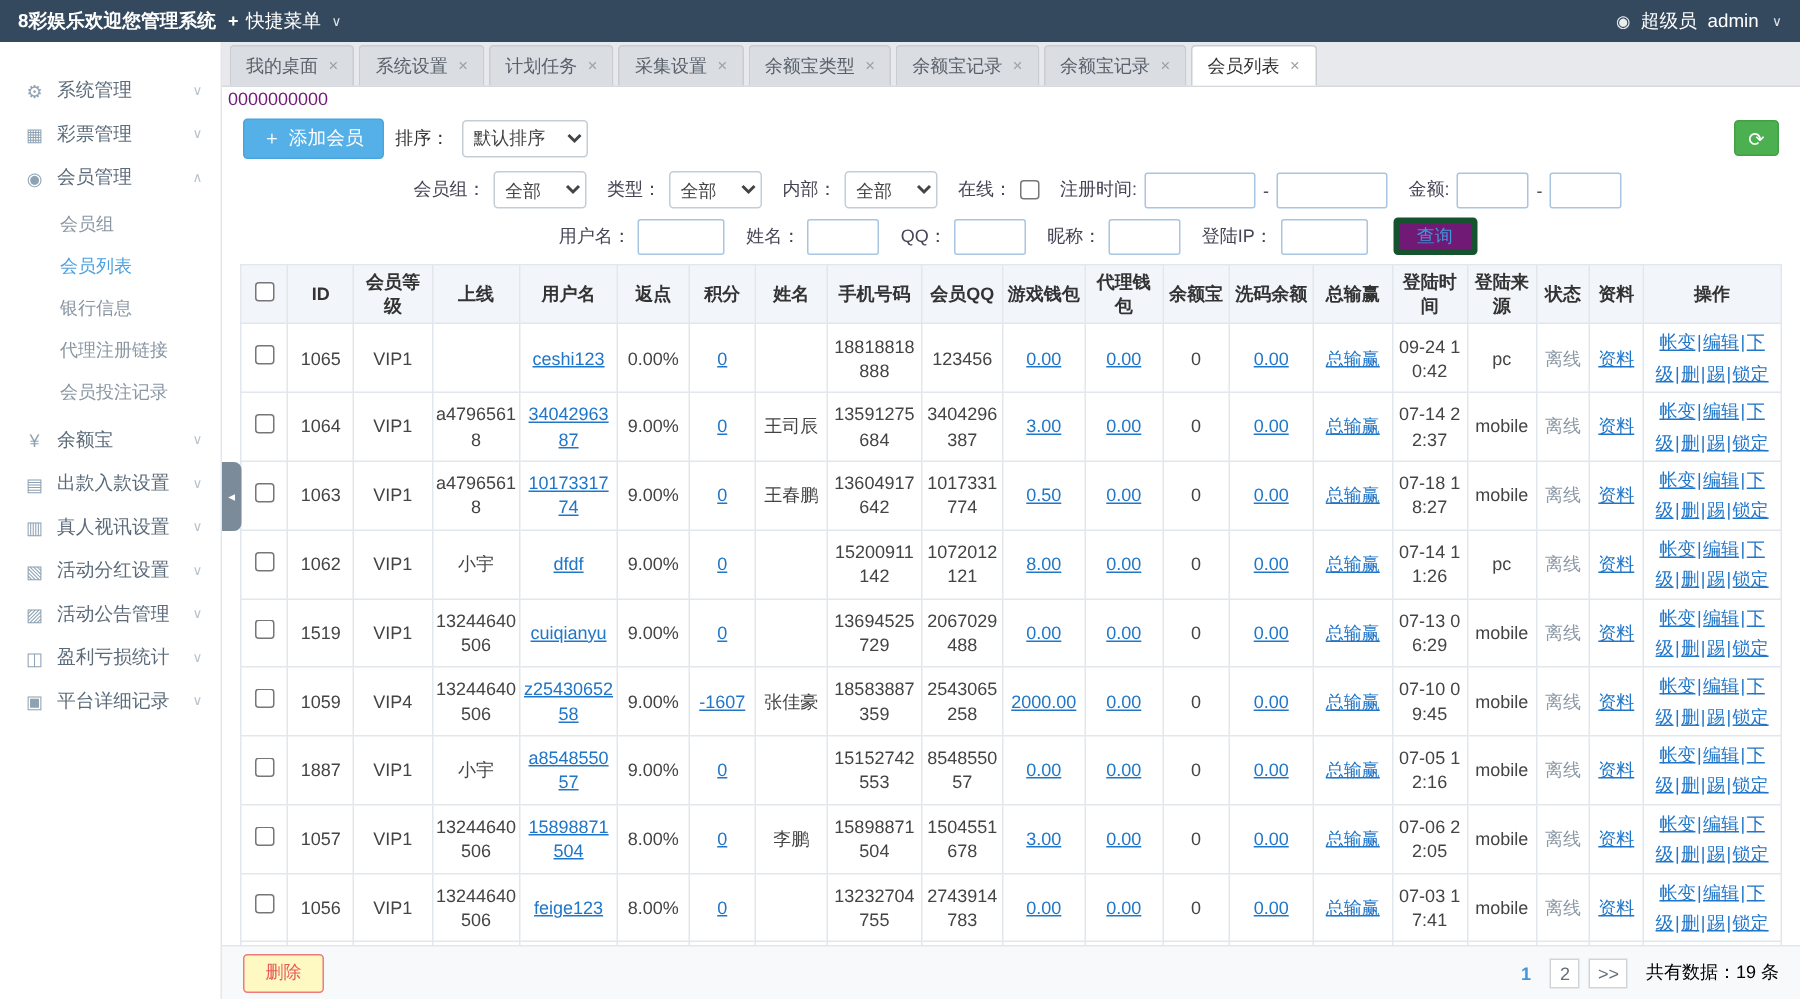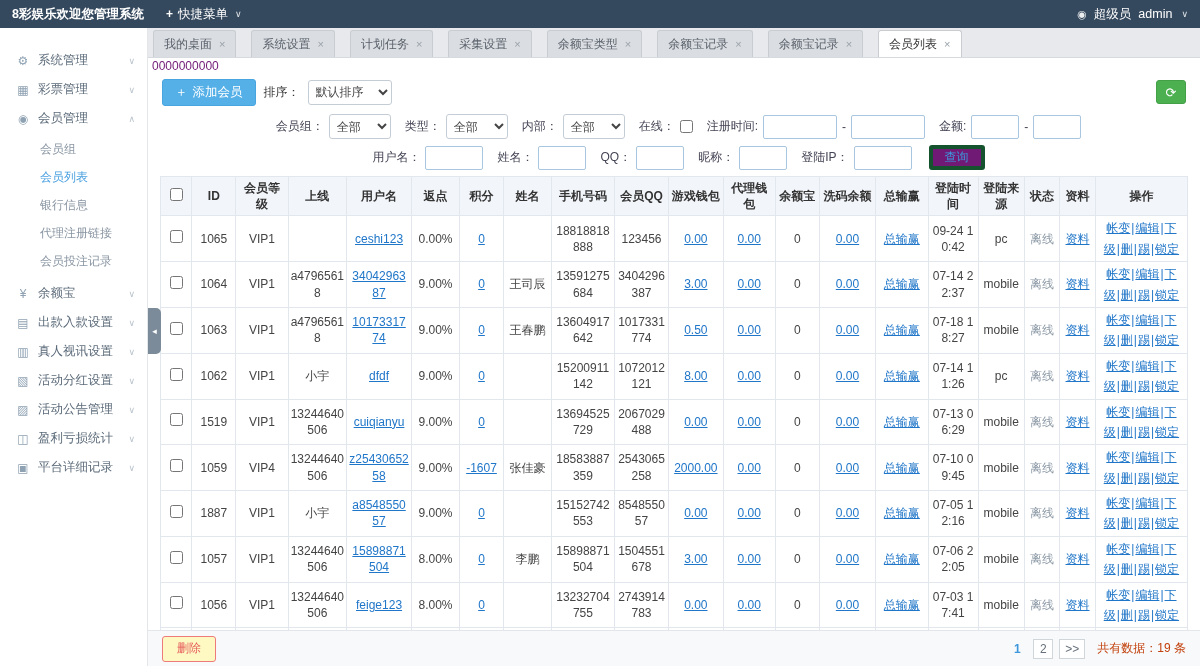--- a/index.html
+++ b/index.html
@@ -1,40 +1,40 @@
 <!DOCTYPE html>
 <html><head>
 <meta charset="utf-8">
 <style>
   *{box-sizing:border-box;margin:0;padding:0}
   html,body{width:1200px;height:666px;overflow:hidden}
   body{font-family:"Liberation Sans","DejaVu Sans",sans-serif;font-size:12px;color:#333;background:#fff;position:relative}
   .app{position:relative;width:1200px;height:666px;overflow:hidden}
 
   
-  .topbar{position:absolute;top:0;left:0;width:1200px;height:28px;background:#35495e;color:#fff;display:flex;align-items:center;padding:0 12px;gap:22px;font-size:12.5px;z-index:10}
+  .topbar{position:absolute;top:0;left:0;width:1200px;height:28px;background:#35495e;color:#fff;display:flex;align-items:center;padding:0 12px;gap:8px;font-size:12.5px;z-index:10}
   .brand{font-weight:bold;white-space:nowrap}
   .quick{display:flex;align-items:center;gap:5px;cursor:pointer;white-space:nowrap}
   .plus{font-size:12px;font-weight:bold}
   .chev{font-size:9px;opacity:.85;margin-left:2px}
   .tb-right{margin-left:auto;display:flex;align-items:center;gap:7px;white-space:nowrap}
   .user-icon{font-size:11px;opacity:.9}
 
   
   .sidebar{position:absolute;top:28px;left:0;width:148px;bottom:0;background:#fff;border-right:1px solid #e3e7ea;padding-top:18px;overflow:hidden;z-index:5}
   .side-item{height:29px;display:flex;align-items:center;padding:0 12px 0 16px;gap:8px;color:#5c6b7a;cursor:pointer;font-size:12.5px;white-space:nowrap}
   .side-item .s-icon{color:#8fa2b3;font-size:12px;width:14px;text-align:center}
   .side-item .s-chev{margin-left:auto;color:#b9c3cc;font-size:9px}
   .sub-list{padding:2px 0 4px}
   .sub-item{height:28px;line-height:28px;padding-left:40px;color:#8a96a3;cursor:pointer;font-size:12px;white-space:nowrap}
   .sub-item.active{color:#4aa0e0}
   .collapse-handle{position:absolute;left:148px;top:308px;width:13px;height:46px;background:#7b8b99;color:#fff;border-radius:0 5px 5px 0;display:flex;align-items:center;justify-content:center;font-size:9px;cursor:pointer;z-index:6}
 
   
-  .tabbar{position:absolute;top:28px;left:148px;right:0;height:30px;background:#e7e9ec;display:flex;align-items:flex-end;padding:3px 5px 0;gap:15px;border-bottom:1px solid #d6dade;z-index:4}
+  .tabbar{position:absolute;top:28px;left:148px;right:0;height:30px;background:#e7e9ec;display:flex;align-items:flex-end;padding:3px 5px 0;gap:3px;border-bottom:1px solid #d6dade;z-index:4}
   .tab{height:27px;display:flex;align-items:center;gap:7px;padding:0 10px;background:#dadde1;border:1px solid #c9cdd2;border-bottom:none;border-radius:3px 3px 0 0;color:#59606a;cursor:pointer;white-space:nowrap;font-size:12px}
   .tab.active{background:#fff;color:#333}
   .tab .x{color:#99a1a9;font-size:11px;cursor:pointer}
 
   
   .content{position:absolute;top:58px;left:148px;right:0;bottom:0;background:#fff;overflow:hidden}
   .debug{padding:1px 4px 0;color:#701a75;font-size:12px;height:15px}
   .toolbar{display:flex;align-items:center;gap:8px;padding:5px 14px;height:38px}
   .btn-add{background:#56b0e8;color:#fff;border:1px solid #49a5e0;border-radius:3px;height:27px;padding:0 12px;font-size:12.5px;display:flex;align-items:center;gap:5px;cursor:pointer;font-family:inherit}
   .sel{height:25px;border:1px solid #c4cdd5;border-radius:3px;background:#fff;color:#444;font-size:12px;padding:0 3px;min-width:84px;font-family:inherit}
@@ -57,21 +57,21 @@
   .sep{color:#2076c8;margin:0 1px}
   .status{color:#8b98a5}
   .op-cell{padding:2px 3px;line-height:1.7}
 
   
   .footer{position:absolute;left:0;right:0;bottom:0;height:36px;background:#f8f9fa;border-top:1px solid #e4e7ea;display:flex;align-items:center;padding:0 14px;gap:10px}
   .btn-delete{height:26px;padding:0 14px;background:#fef9c3;border:1px solid #ef7a7a;color:#e65c5c;border-radius:3px;cursor:pointer;font-family:inherit;font-size:12px}
   .pager{margin-left:auto;display:flex;align-items:center;gap:6px;color:#667}
   .page{min-width:20px;height:20px;border:1px solid #d0d5da;background:#fff;display:inline-flex;align-items:center;justify-content:center;padding:0 5px;color:#66707a;cursor:pointer;font-size:12px}
   .page.active{border:none;background:transparent;color:#3d97dc;font-weight:bold}
-  .total{margin-left:6px;color:#c2410c}
+  .total{margin-left:6px;color:#000000}
 </style>
 </head>
 <body>
 
 <div class="app">
 
   <header class="topbar">
     <span class="brand">8彩娱乐欢迎您管理系统</span>
     <span class="quick">
       <span class="plus">+</span>

